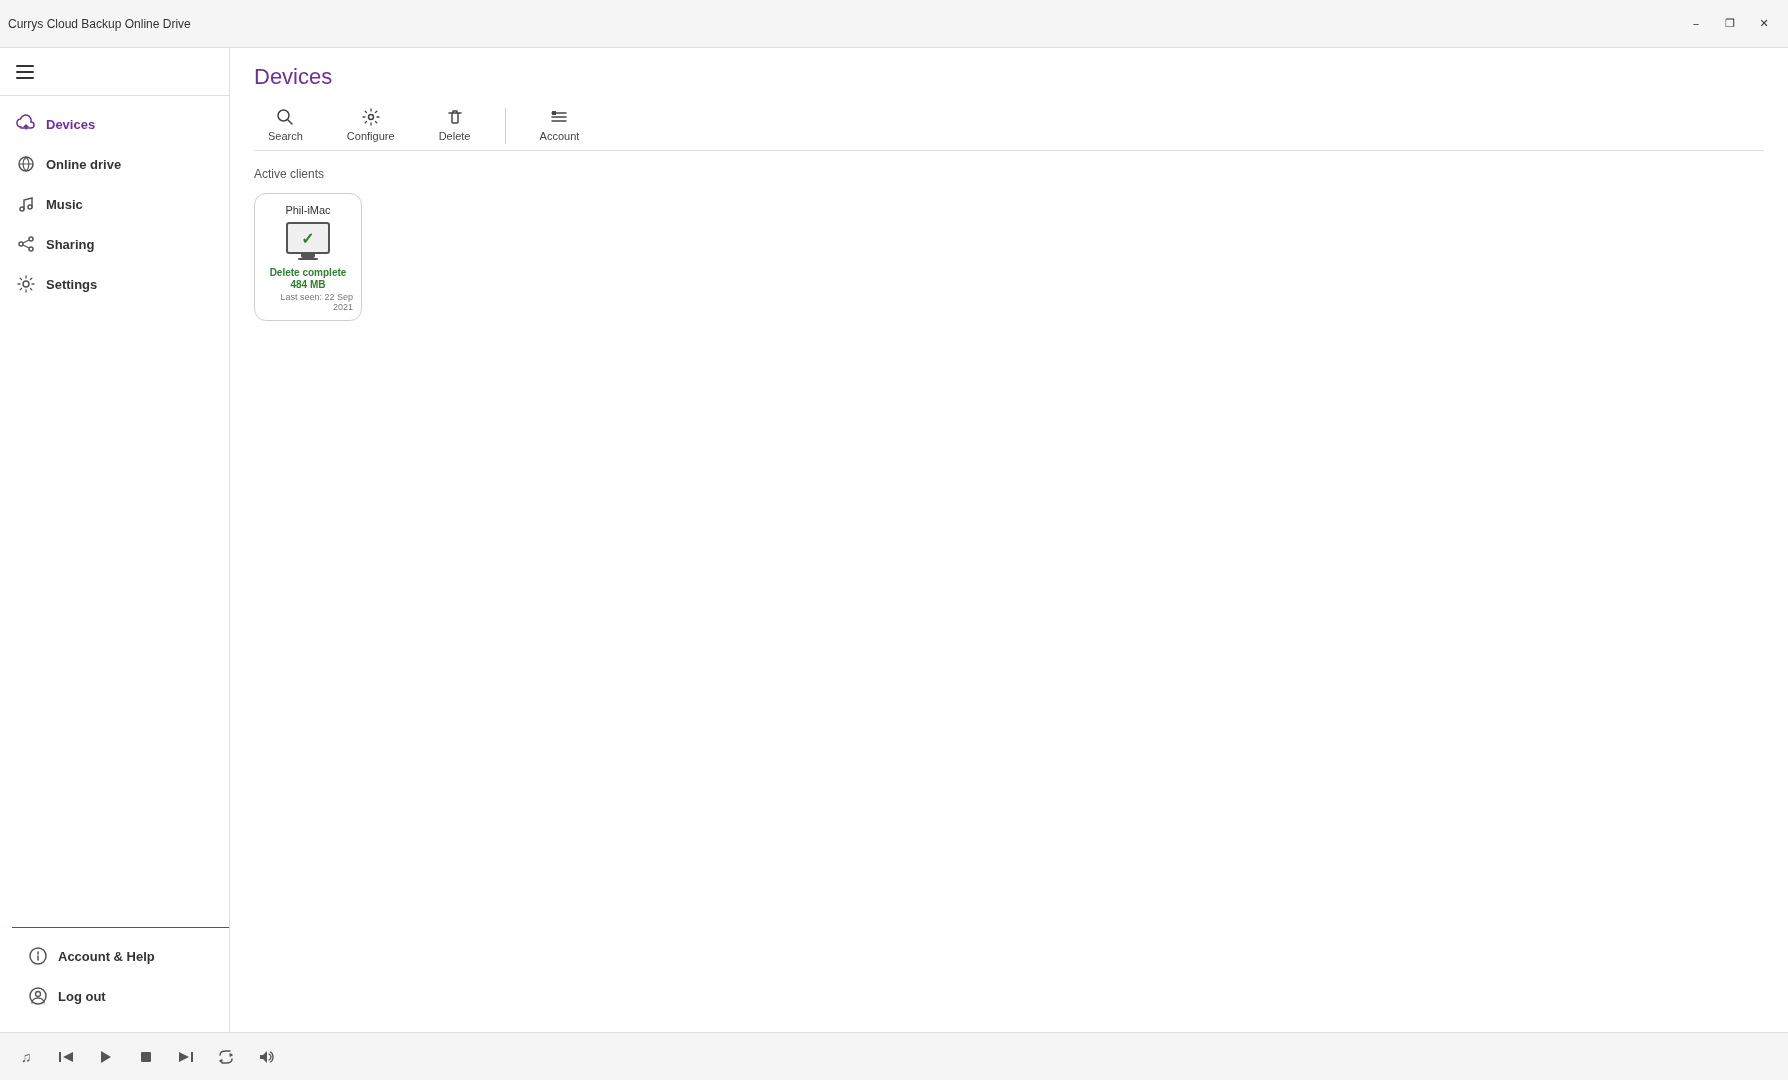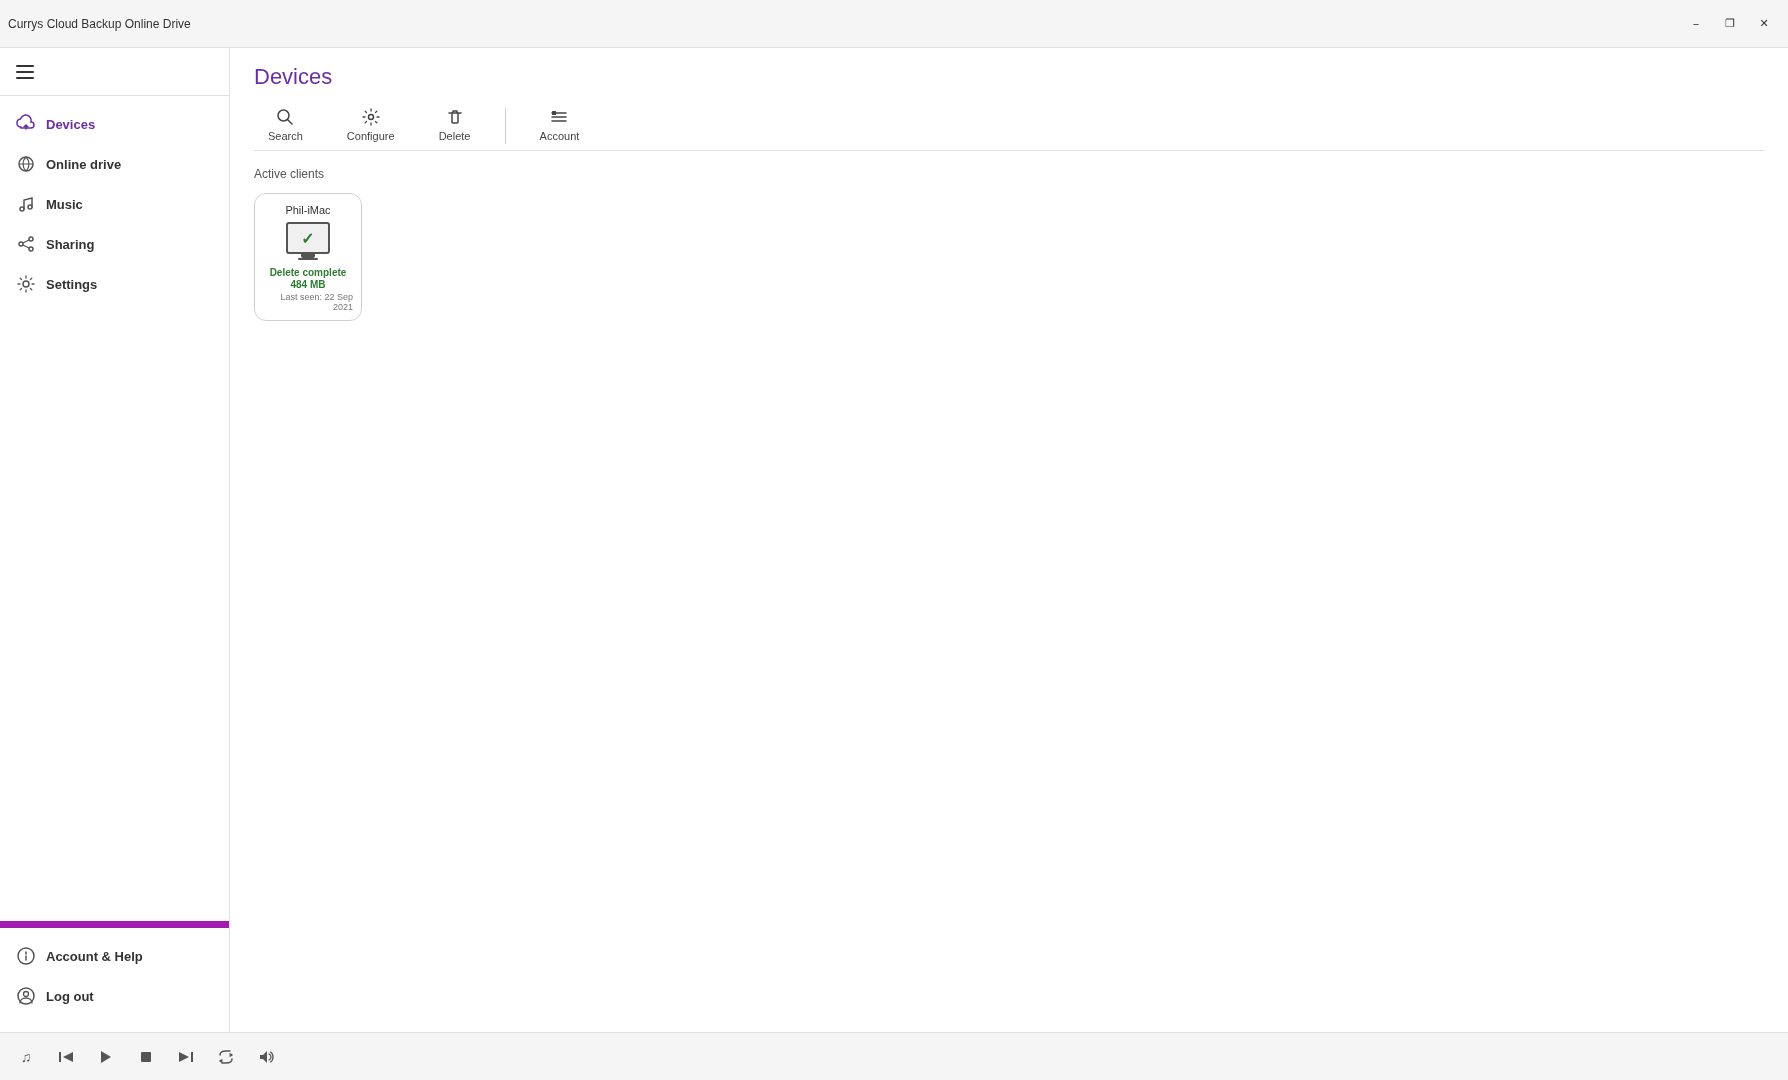--- a/index.html
+++ b/index.html
@@ -108,21 +108,22 @@
     .nav-icon {
       width: 20px;
       height: 20px;
       flex-shrink: 0;
       display: flex;
       align-items: center;
       justify-content: center;
     }
     .sidebar-footer {
       padding: 8px 0 16px;
-      border-top: 7px solid #a21caf;
+      border-top: 1px solid #a21caf;
+      margin-left: 12px;
     }
 
     
     .player-bar {
       height: 48px;
       background: #f5f5f5;
       border-top: 1px solid #e0e0e0;
       display: flex;
       align-items: center;
       padding: 0 12px;

